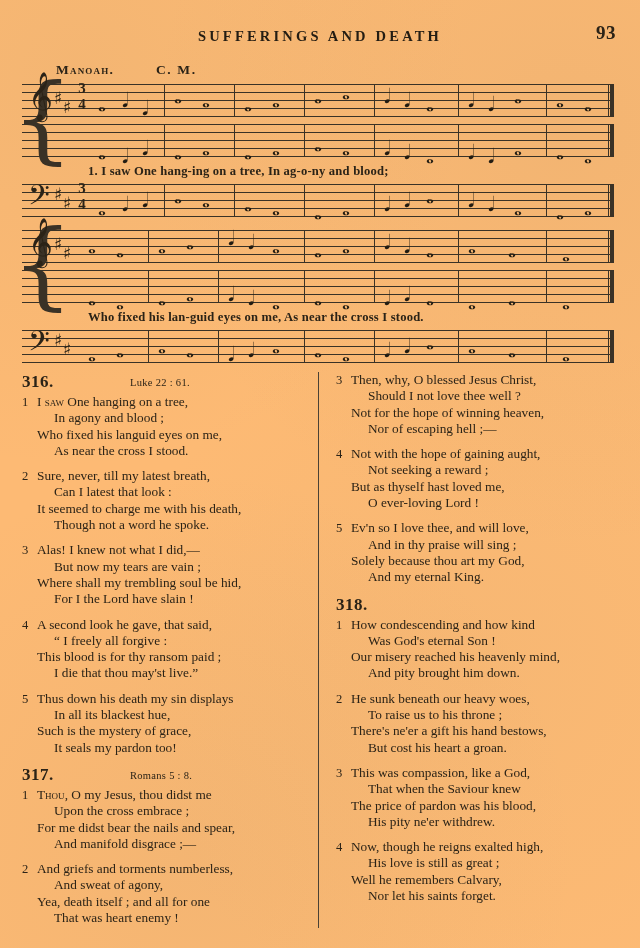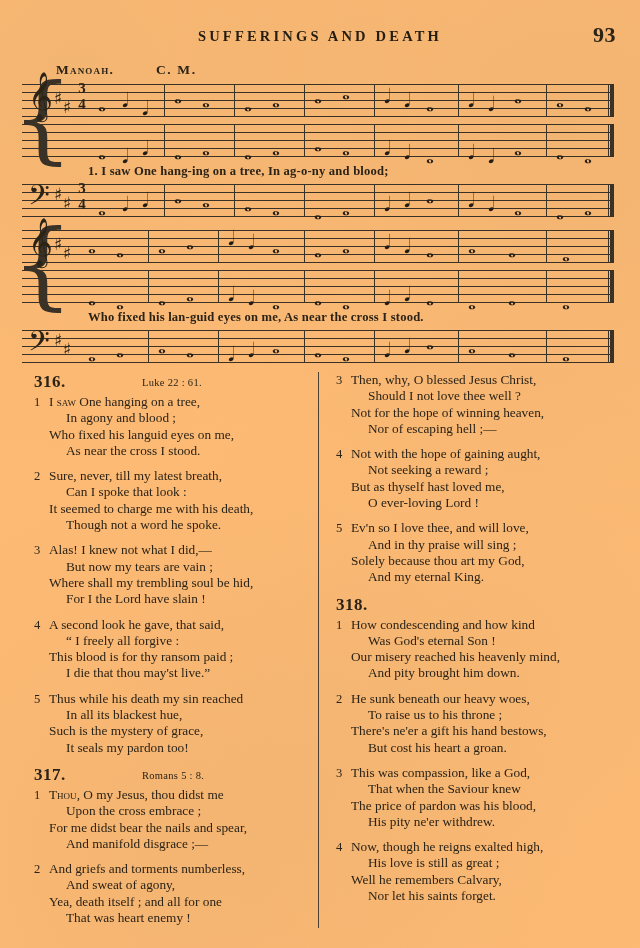--- a/index.html
+++ b/index.html
@@ -44,21 +44,21 @@
     text-align: center;
     font-size: 14.5px;
     letter-spacing: 3.2px;
     font-weight: bold;
     color: #241d13;
   }
   .page-number {
     position: absolute;
     right: 24px;
     top: -6px;
-    font-size: 22px;
+    font-size: 19px;
     font-weight: bold;
     letter-spacing: 0.5px;
   }
 
   
   .music {
     position: absolute;
     top: 58px;
     left: 22px;
     width: 596px;
@@ -183,21 +183,21 @@
     left: 296px;
     width: 1px;
     height: 556px;
     background: #4a4134;
   }
   .col {
     position: absolute;
     top: 0;
     width: 282px;
   }
-  .col-left { left: 0; margin-left: 12px; }
+  .col-left { left: 0; }
   .col-right { left: 314px; }
 
   .hymn-head {
     position: relative;
     height: 20px;
     margin-bottom: 2px;
   }
   .hymn-num {
     position: absolute;
     left: 0;
@@ -483,41 +483,41 @@
         <div class="stanza">
           <span class="snum">1</span>
           <span class="l"><span class="smallcaps">I saw</span> One hanging on a tree,</span>
           <span class="l ind">In agony and blood ;</span>
           <span class="l">Who fixed his languid eyes on me,</span>
           <span class="l ind">As near the cross I stood.</span>
         </div>
         <div class="stanza">
           <span class="snum">2</span>
           <span class="l">Sure, never, till my latest breath,</span>
-          <span class="l ind">Can I spoke that look :</span>
+          <span class="l ind">Can I latest that look :</span>
           <span class="l">It seemed to charge me with his death,</span>
           <span class="l ind">Though not a word he spoke.</span>
         </div>
         <div class="stanza">
           <span class="snum">3</span>
           <span class="l">Alas! I knew not what I did,—</span>
           <span class="l ind">But now my tears are vain ;</span>
           <span class="l">Where shall my trembling soul be hid,</span>
           <span class="l ind">For I the Lord have slain !</span>
         </div>
         <div class="stanza">
           <span class="snum">4</span>
           <span class="l">A second look he gave, that said,</span>
           <span class="l ind">“ I freely all forgive :</span>
           <span class="l">This blood is for thy ransom paid ;</span>
           <span class="l ind">I die that thou may'st live.”</span>
         </div>
         <div class="stanza">
           <span class="snum">5</span>
-          <span class="l">Thus while his death my sin reached</span>
+          <span class="l">Thus down his death my sin displays</span>
           <span class="l ind">In all its blackest hue,</span>
           <span class="l">Such is the mystery of grace,</span>
           <span class="l ind">It seals my pardon too!</span>
         </div>
         <div class="hymn-head">
           <div class="hymn-num">317.</div>
           <div class="hymn-ref">Romans 5 : 8.</div>
         </div>
         <div class="stanza">
           <span class="snum">1</span>

